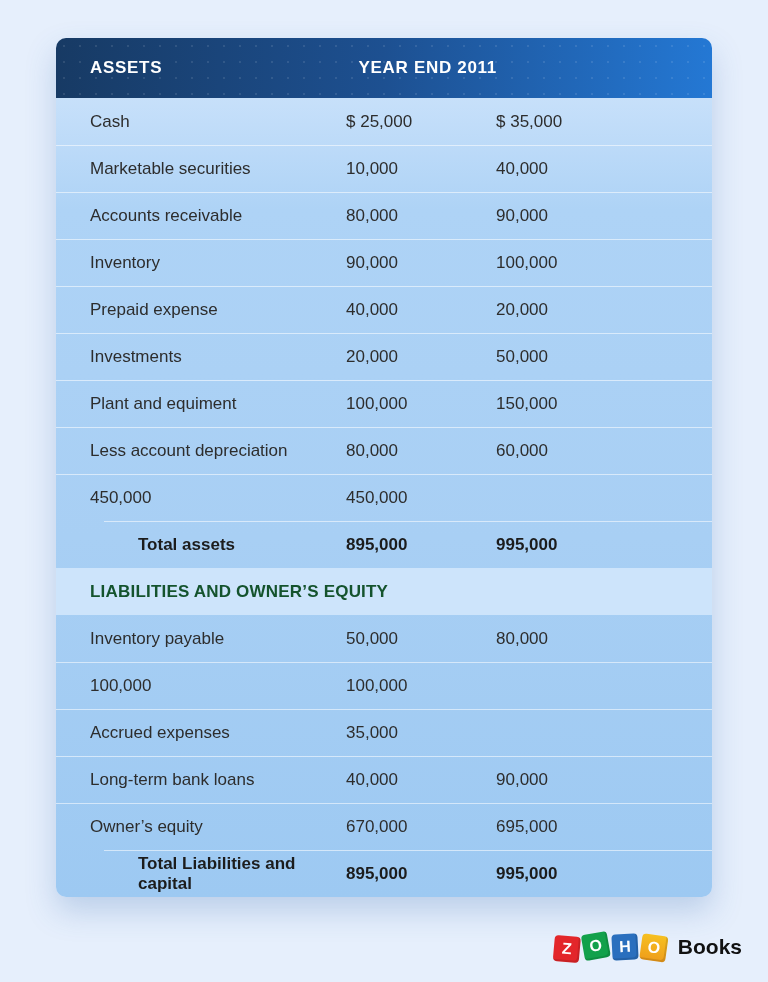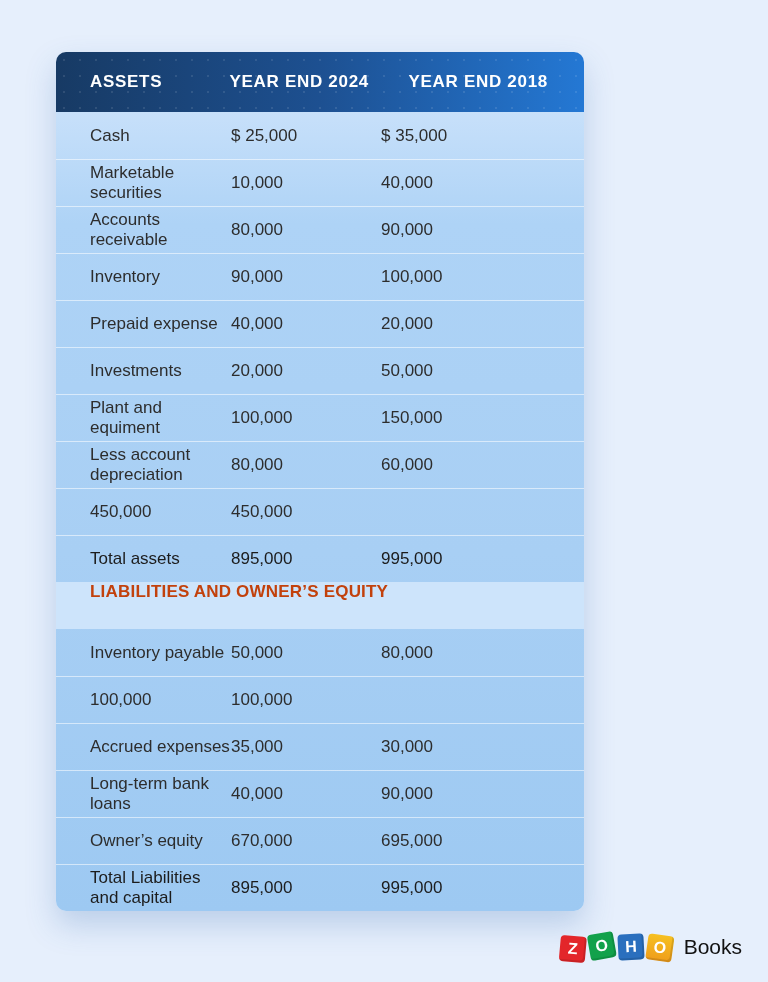--- a/index.html
+++ b/index.html
@@ -6,22 +6,22 @@
   html, body { width: 768px; height: 982px; }
   body {
     font-family: "Liberation Sans", "DejaVu Sans", sans-serif;
     background: #e6effc;
     position: relative;
     overflow: hidden;
   }
   .card {
     position: absolute;
     left: 56px;
-    top: 52px;
-    width: 528px;
+    top: 38px;
+    width: 656px;
     border-radius: 10px;
     overflow: hidden;
     box-shadow: 0 14px 30px rgba(60, 110, 180, 0.25);
   }
   .card-header {
     height: 60px;
     background-image:
       radial-gradient(rgba(255,255,255,0.10) 1.1px, transparent 1.4px),
       linear-gradient(90deg, #173a64 0%, #1d5091 50%, #2478d4 100%);
     background-size: 16px 16px, 100% 100%;
@@ -36,36 +36,36 @@
   }
   .card-header .num { text-align: right; }
   .card-body {
     background: linear-gradient(180deg, #c7e0fa 0%, #aed3f6 14%, #a8cff4 55%, #9dc9f2 100%);
   }
   .row {
     height: 47px;
     display: grid;
     grid-template-columns: 1fr 150px 179px;
     align-items: center;
-    padding: 0 24px 0 34px;
+    padding: 0 37px 0 34px;
     font-size: 17px;
     color: #2d2d2d;
   }
   .rows .row + .row { border-top: 1px solid rgba(255,255,255,0.55); }
   .row .num { text-align: left; }
-  .row.bold { font-weight: 400; color: #1c1c1c; }
+  .row.bold { font-weight: 700; color: #1c1c1c; margin-left: 48px; }
   .section-band {
     height: 47px;
     display: flex;
-    align-items: flex-start;
+    align-items: center;
     padding: 0 36px 0 34px;
     background: #cde4fb;
     font-size: 17px;
     font-weight: 700;
-    color: #c2410c;
+    color: #14532d;
     letter-spacing: 0.2px;
   }
   .brand {
     position: absolute;
     right: 26px;
     top: 934px;
     display: flex;
     align-items: center;
     gap: 3px;
   }
@@ -81,35 +81,34 @@
     font-size: 16px;
     box-shadow: inset -2px -2px 0 rgba(0,0,0,0.12);
   }
   .tile-z { background: #e3262a; transform: rotate(5deg) translateY(2px); }
   .tile-o1 { background: #12a14b; transform: rotate(-10deg) translateY(-1px); }
   .tile-h { background: #2a6fbe; transform: rotate(-3deg); }
   .tile-o2 { background: linear-gradient(180deg, #f6c021, #ef9d1b); transform: rotate(8deg) translateY(1px); color:#fff; }
   .brand-text {
     margin-left: 8px;
     font-size: 21px;
-    font-weight: 400;
+    font-weight: 700;
     color: #111111;
   }
 </style>
 </head>
 <body>
 
 <div class="page">
 
   <div class="card">
 
     <div class="card-header">
       <span>ASSETS</span>
-      <span class="num">YEAR END 2024</span>
-      <span class="num">YEAR END 2018</span>
+      <span class="num">YEAR END 2011</span>
     </div>
 
     <div class="card-body">
 
       <div class="rows">
         <div class="row">
           <span>Cash</span>
           <span class="num">$ 25,000</span>
           <span class="num">$ 35,000</span>
         </div>
@@ -169,21 +168,20 @@
           <span class="num">50,000</span>
           <span class="num">80,000</span>
         </div>
         <div class="row">
           <span class="num">100,000</span>
           <span class="num">100,000</span>
         </div>
         <div class="row">
           <span>Accrued expenses</span>
           <span class="num">35,000</span>
-          <span class="num">30,000</span>
         </div>
         <div class="row">
           <span>Long-term bank loans</span>
           <span class="num">40,000</span>
           <span class="num">90,000</span>
         </div>
         <div class="row">
           <span>Owner’s equity</span>
           <span class="num">670,000</span>
           <span class="num">695,000</span>

